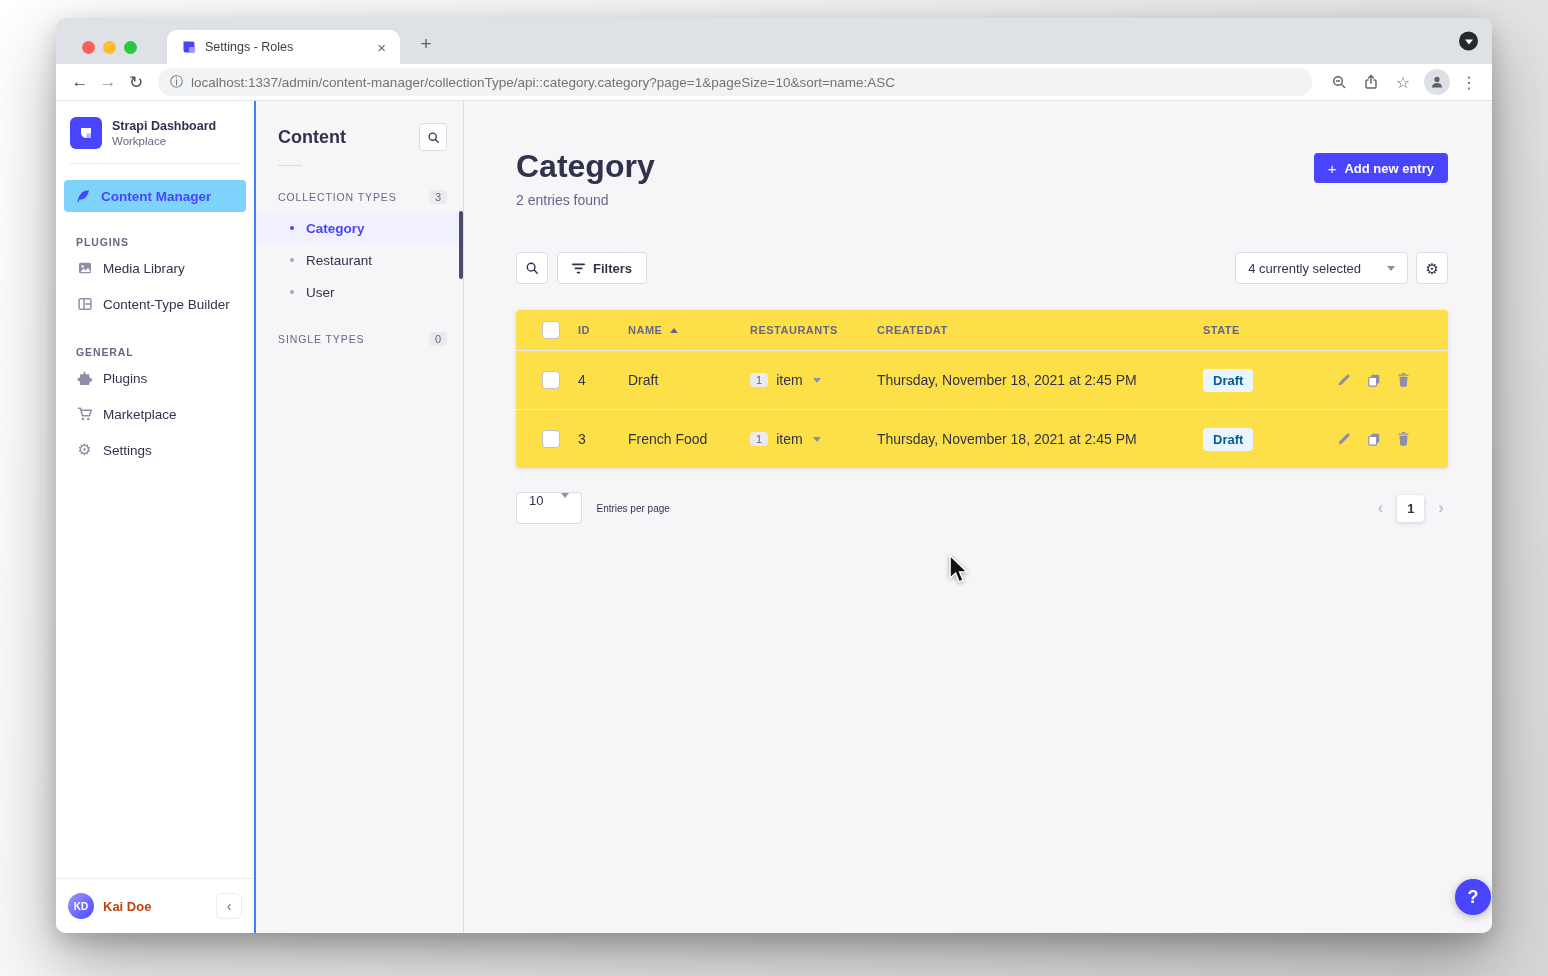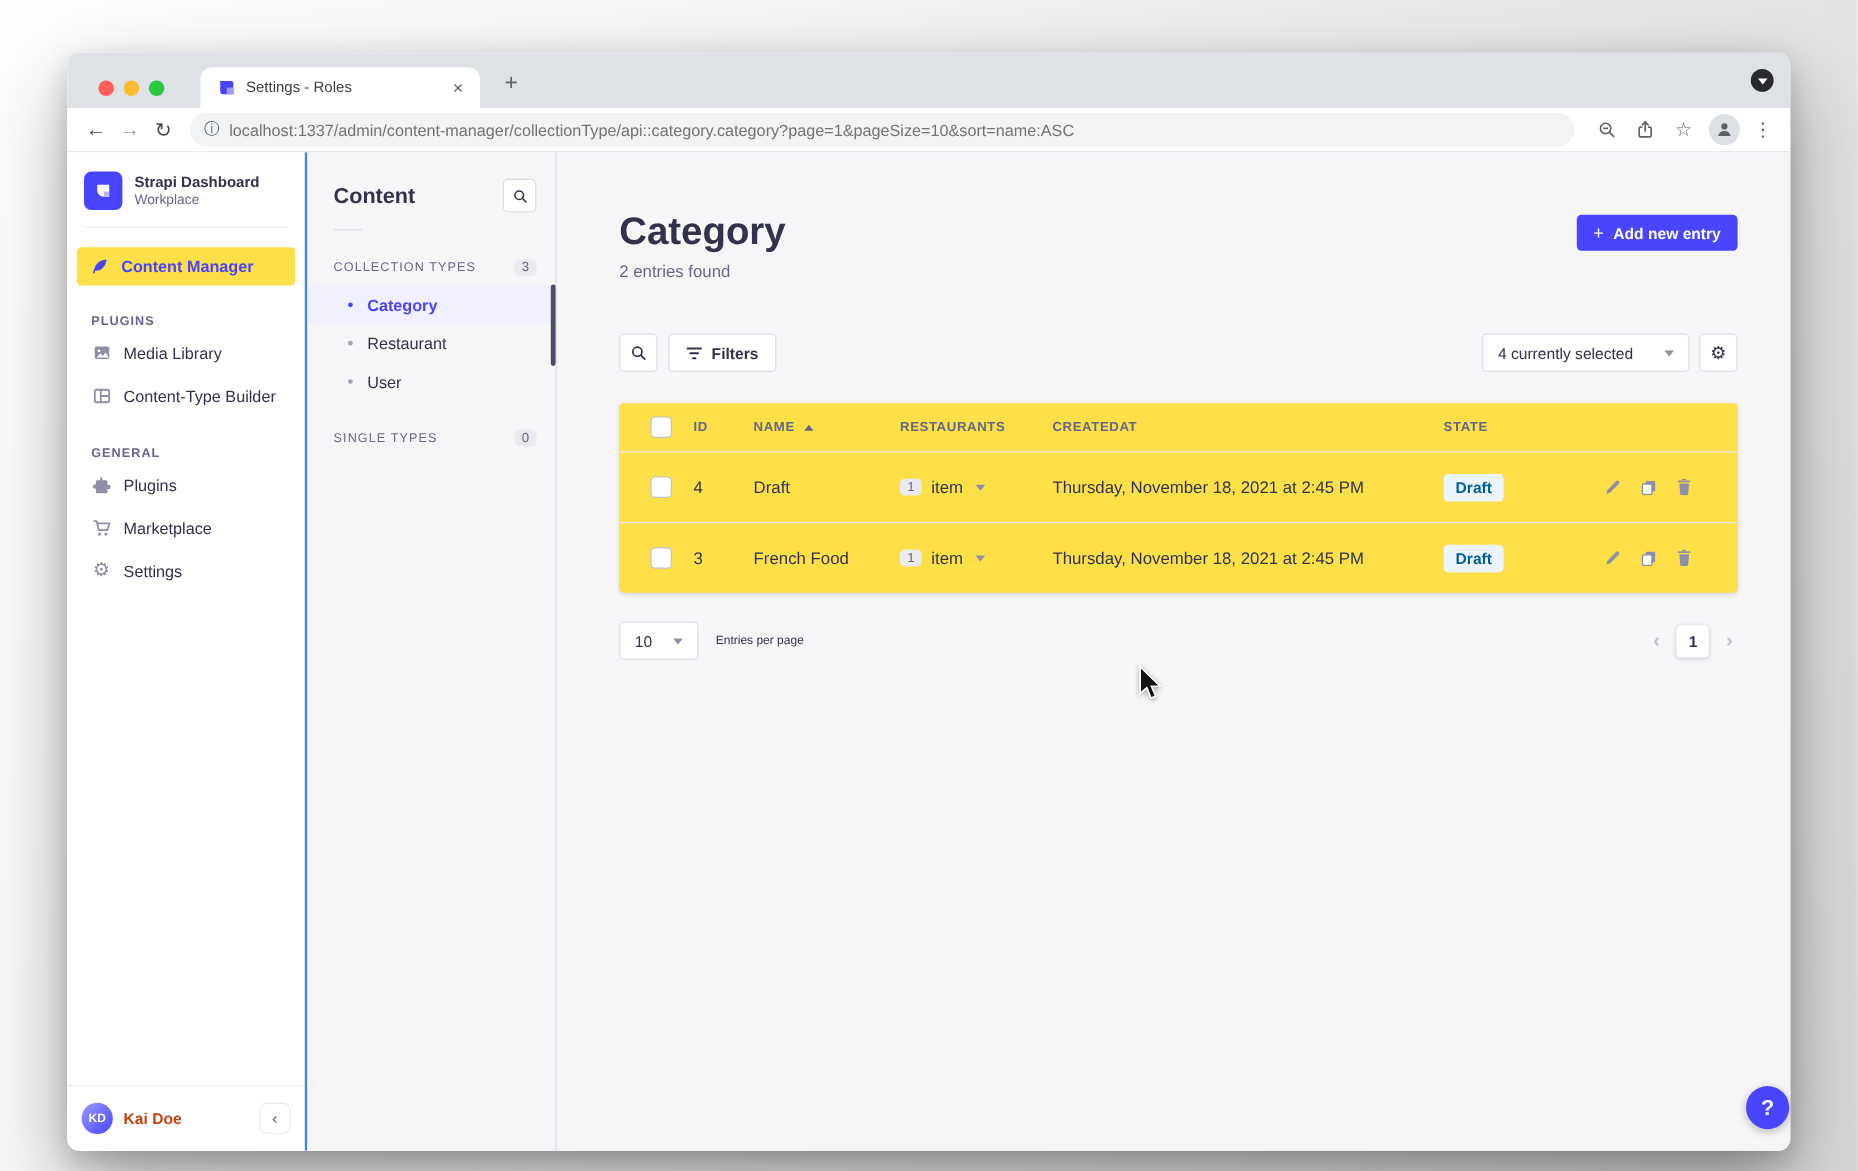--- a/index.html
+++ b/index.html
@@ -2,21 +2,21 @@
 <html><head>
 <meta charset="utf-8">
 <style>
   html,body{margin:0;padding:0;}
   body{
     width:1548px;height:976px;overflow:hidden;position:relative;
     font-family:"Liberation Sans", sans-serif;
     background:linear-gradient(115deg,#ffffff 0%,#f4f4f4 35%,#e6e6e6 70%,#d7d7d7 100%);
   }
   .window{
-    position:absolute;left:56px;top:44px;width:1436px;height:915px;
+    position:absolute;left:56px;top:18px;width:1436px;height:915px;
     border-radius:10px;overflow:hidden;background:#fff;
     box-shadow:0 30px 70px rgba(0,0,0,.32),0 8px 22px rgba(0,0,0,.18);
   }
   
   .tabstrip{height:46px;background:#dee1e6;display:flex;align-items:flex-end;position:relative;}
   .traffic{display:flex;gap:8px;align-items:center;height:34px;margin-left:26px;margin-right:30px;}
   .light{width:13px;height:13px;border-radius:50%;}
   .light.red{background:#ff5f57;}
   .light.yellow{background:#febc2e;}
   .light.green{background:#28c840;}
@@ -38,21 +38,21 @@
   
   .app{display:flex;height:832px;background:#f6f6f9;}
   
   .sidebar{width:200px;background:#fff;border-right:2px solid #3b82f6;display:flex;flex-direction:column;flex:none;box-sizing:border-box;}
   .brand{display:flex;align-items:center;gap:10px;padding:16px 14px 14px 14px;}
   .brand-logo{width:32px;height:32px;border-radius:6px;background:#4945ff;display:flex;align-items:center;justify-content:center;flex:none;}
   .brand-title{font-size:12.5px;font-weight:bold;color:#32324d;line-height:1.25;}
   .brand-sub{font-size:11.5px;color:#666687;}
   .side-div{height:1px;background:#eaeaef;margin:0 14px;}
   .nav-item{display:flex;align-items:center;gap:10px;margin:12px 8px 0 8px;padding:8px 10px;border-radius:4px;font-size:13.5px;color:#32324d;}
-  .nav-item.active{background:#fde047;color:#4945ff;font-weight:bold;margin-top:16px;}
+  .nav-item.active{background:#7dd3fc;color:#4945ff;font-weight:bold;margin-top:16px;}
   .nav-item .ic{width:17px;display:flex;justify-content:center;flex:none;}
   .sec-h{font-size:10.5px;font-weight:bold;letter-spacing:.9px;color:#666687;margin:24px 0 2px 20px;}
   .plain-item{display:flex;align-items:center;gap:10px;padding:10px 10px 10px 20px;font-size:13.5px;color:#32324d;}
   .sb-user{margin-top:auto;border-top:1px solid #eaeaef;display:flex;align-items:center;padding:14px 12px;gap:9px;}
   .kd{width:26px;height:26px;border-radius:50%;background:linear-gradient(135deg,#9b9aff,#4945ff);color:#fff;font-size:10px;font-weight:bold;display:flex;align-items:center;justify-content:center;flex:none;}
   .sb-user-name{font-size:13px;font-weight:bold;color:#c2410c;flex:1;}
   .collapse-btn{width:24px;height:24px;border:1px solid #eaeaef;border-radius:6px;background:#fff;color:#666687;font-size:14px;display:flex;align-items:center;justify-content:center;}
   
   .subnav{width:208px;background:#f6f6f9;border-right:1px solid #dcdce4;flex:none;box-sizing:border-box;position:relative;}
   .subnav-head{display:flex;align-items:center;justify-content:space-between;padding:22px 16px 0 22px;}
@@ -91,21 +91,21 @@
   .th{font-size:11px;font-weight:bold;letter-spacing:.5px;color:#666687;display:flex;align-items:center;gap:8px;}
   .cell{font-size:14px;color:#32324d;display:flex;align-items:center;}
   .sort-asc{width:0;height:0;border-left:4px solid transparent;border-right:4px solid transparent;border-bottom:5px solid #666687;}
   .count-badge{background:#eaeaef;color:#666687;font-size:11px;border-radius:4px;padding:1px 6px;margin-right:8px;}
   .rel-caret{margin-left:10px;}
   .state-badge{background:#eaf5ff;color:#006096;font-size:13px;font-weight:bold;border-radius:4px;padding:4px 10px;display:inline-block;}
   .row-actions{display:flex;justify-content:flex-end;gap:16px;padding-right:38px;align-items:center;}
   .row-actions svg{display:block;}
   
   .pager{display:flex;align-items:center;margin-top:24px;}
-  .pp-select{display:flex;align-items:center;gap:18px;height:30px;background:#fff;border:1px solid #dcdce4;border-radius:4px;padding:0 12px;font-size:13px;color:#32324d;}
+  .pp-select{display:flex;align-items:flex-start;gap:18px;height:30px;background:#fff;border:1px solid #dcdce4;border-radius:4px;padding:0 12px;font-size:13px;color:#32324d;}
   .pp-label{font-size:10px;color:#32324d;margin-left:14px;}
   .pager-right{margin-left:auto;display:flex;align-items:center;gap:10px;}
   .pg-chev{color:#c0c0cf;font-size:17px;font-weight:bold;padding:0 4px;}
   .pg-num{width:27px;height:27px;background:#fff;border-radius:4px;box-shadow:0 1px 4px rgba(33,33,52,.18);display:flex;align-items:center;justify-content:center;font-size:13px;font-weight:bold;color:#32324d;}
   .help-fab{position:absolute;right:1px;bottom:18px;width:36px;height:36px;border-radius:50%;background:#4945ff;color:#fff;font-size:18px;font-weight:bold;display:flex;align-items:center;justify-content:center;box-shadow:0 2px 8px rgba(0,0,0,.25);}
   .cursor{position:absolute;left:947px;top:554px;z-index:50;filter:drop-shadow(0 1px 2px rgba(0,0,0,.35));}
 </style>
 </head>
 <body>
 

